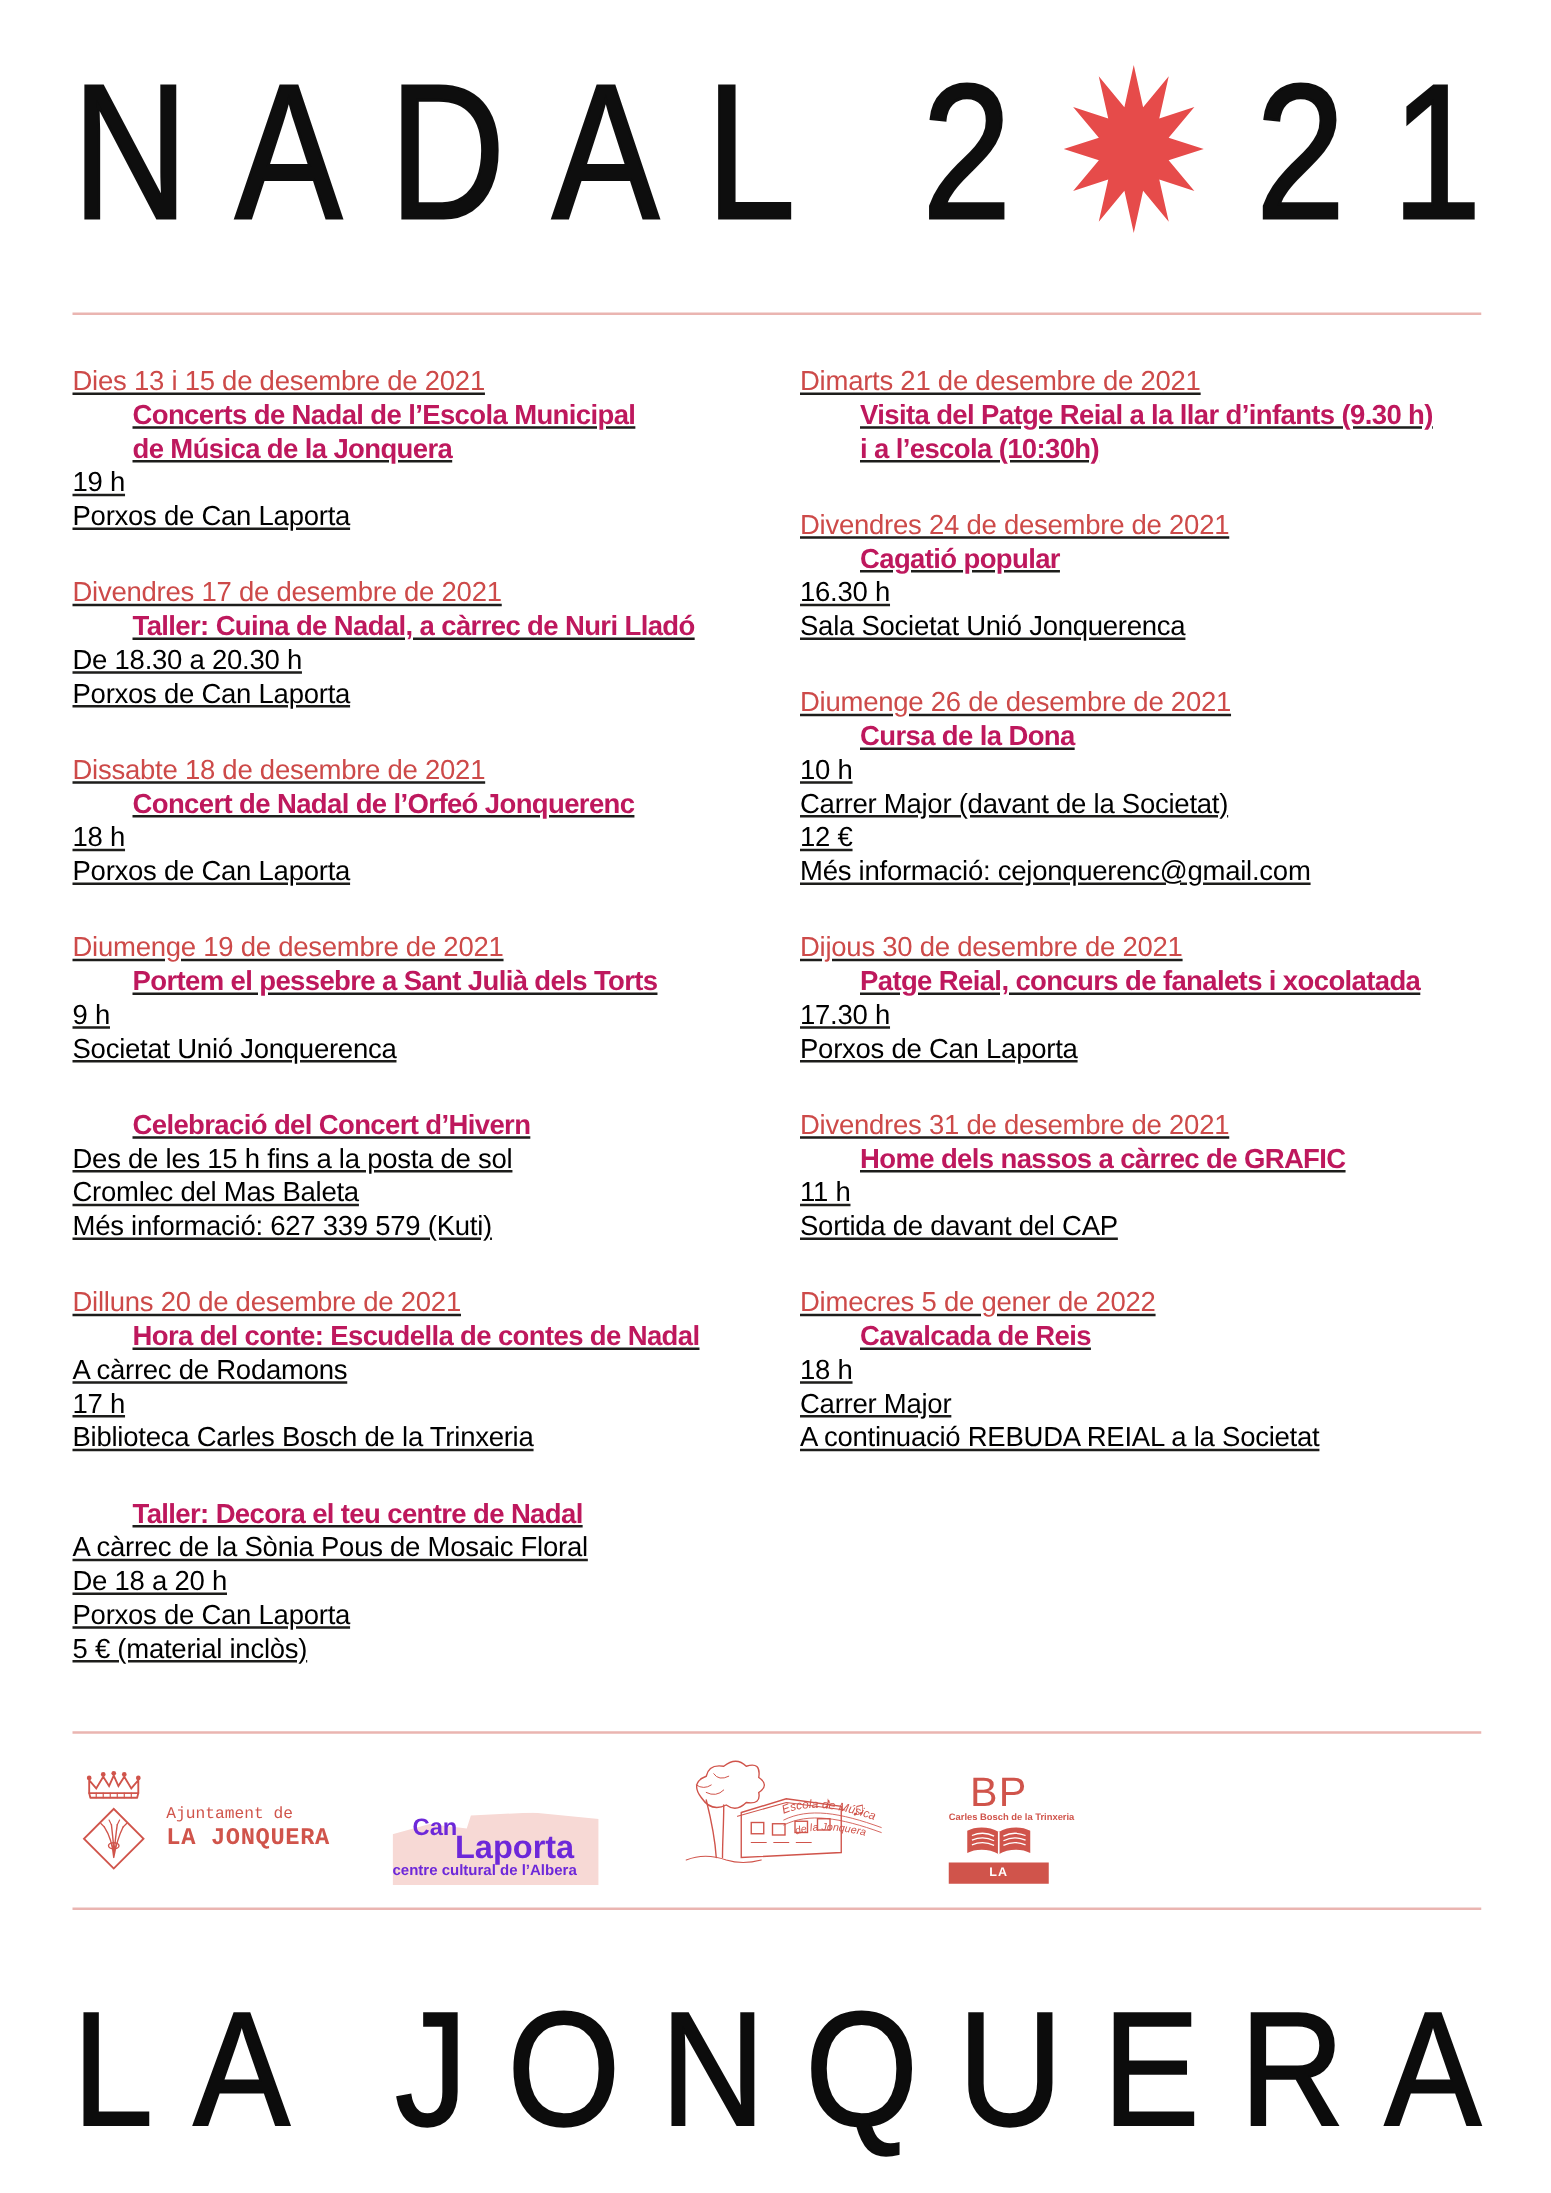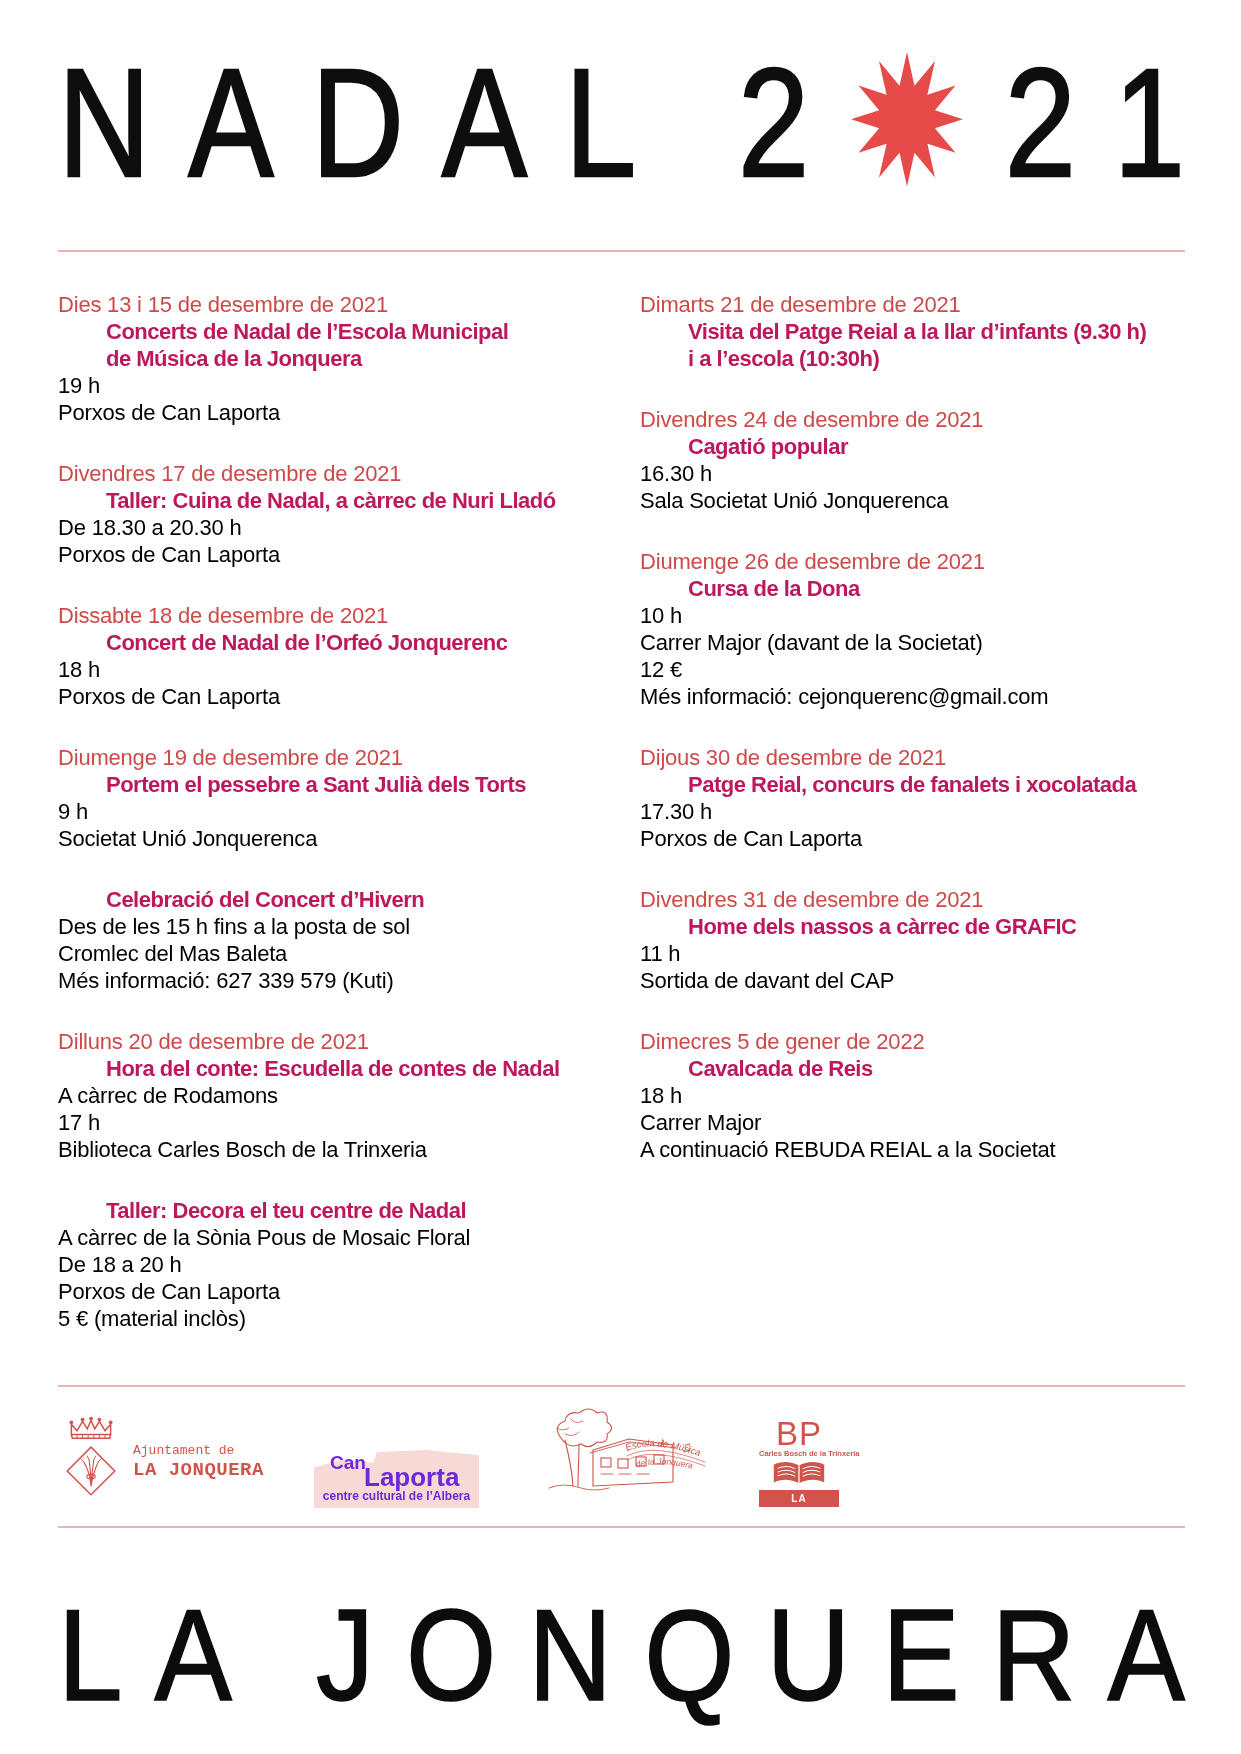--- a/index.html
+++ b/index.html
@@ -18,38 +18,38 @@
   .poster-title .glyph{display:block;}
   .word-gap{width:26px;}
   .star-svg{display:block;margin-top:5px;}
   
   .divider{position:absolute;left:58px;width:1127px;height:2px;background:#eab5b1;}
   .divider.d1{top:250px;}
   .divider.d2{top:1385px;}
   .divider.d3{top:1526px;}
   
   .columns{position:absolute;left:58px;top:291px;width:1160px;display:flex;align-items:flex-start;}
-  .col{flex:none;}
+  .col{flex:none;text-decoration:underline;}
   .col-left{width:582px;}
   .col-right{width:578px;}
   .event{margin-bottom:34px;white-space:nowrap;}
   .event .date{font-size:22px;line-height:27px;letter-spacing:-0.2px;color:#cd4a49;}
   .event .title{font-size:22px;line-height:27px;letter-spacing:-0.5px;font-weight:bold;color:#be185d;margin-left:48px;}
   .event .detail{font-size:22px;line-height:27px;letter-spacing:-0.2px;color:#000000;}
   
   .logo-ajuntament{position:absolute;left:62px;top:1406px;display:flex;gap:13px;color:#d0544b;}
   .aj-text{margin-top:37px;white-space:nowrap;}
   .aj-line1{font-family:"Liberation Mono","DejaVu Sans Mono",monospace;font-size:13px;line-height:15px;}
   .aj-line2{font-family:"Liberation Mono","DejaVu Sans Mono",monospace;font-size:19px;line-height:24px;font-weight:bold;letter-spacing:0.5px;}
   .logo-canlaporta{position:absolute;left:314px;top:1450px;width:144px;height:58px;color:#6d28d9;}
   .cl-shape{position:absolute;left:0;top:0;width:165px;height:58px;background:#f7d9d5;
     clip-path:polygon(0% 30%,18% 16%,36% 22%,38% 4%,68% 0%,100% 9%,100% 100%,0% 100%);}
   .cl-can{position:absolute;left:16px;top:2px;font-size:19px;font-weight:bold;}
   .cl-laporta{position:absolute;left:50px;top:12px;font-size:26px;font-weight:bold;}
-  .cl-sub{position:absolute;left:0;width:165px;top:39px;text-align:center;font-size:12px;font-weight:bold;}
+  .cl-sub{position:absolute;left:0;width:165px;top:39px;text-align:left;font-size:12px;font-weight:bold;}
   .logo-escola{position:absolute;left:531px;top:1406px;}
   .logo-bp{position:absolute;left:759px;top:1406px;width:80px;text-align:center;color:#d0544b;}
   .bp-initials{font-size:33px;line-height:31px;letter-spacing:1px;margin-top:12px;}
   .bp-name{font-size:7.5px;line-height:9px;font-weight:bold;white-space:nowrap;}
   .bp-book{display:block;margin:2px auto 2px auto;}
   .bp-band{height:17px;background:#d0544b;color:#ffffff;font-size:10px;line-height:17px;font-weight:bold;letter-spacing:1px;}
   .more-info{position:absolute;left:972px;top:1436px;color:#d0544b;font-size:20.5px;line-height:26px;white-space:nowrap;}
   .more-info .mi2{font-weight:bold;}
   
   .bottom-title{

